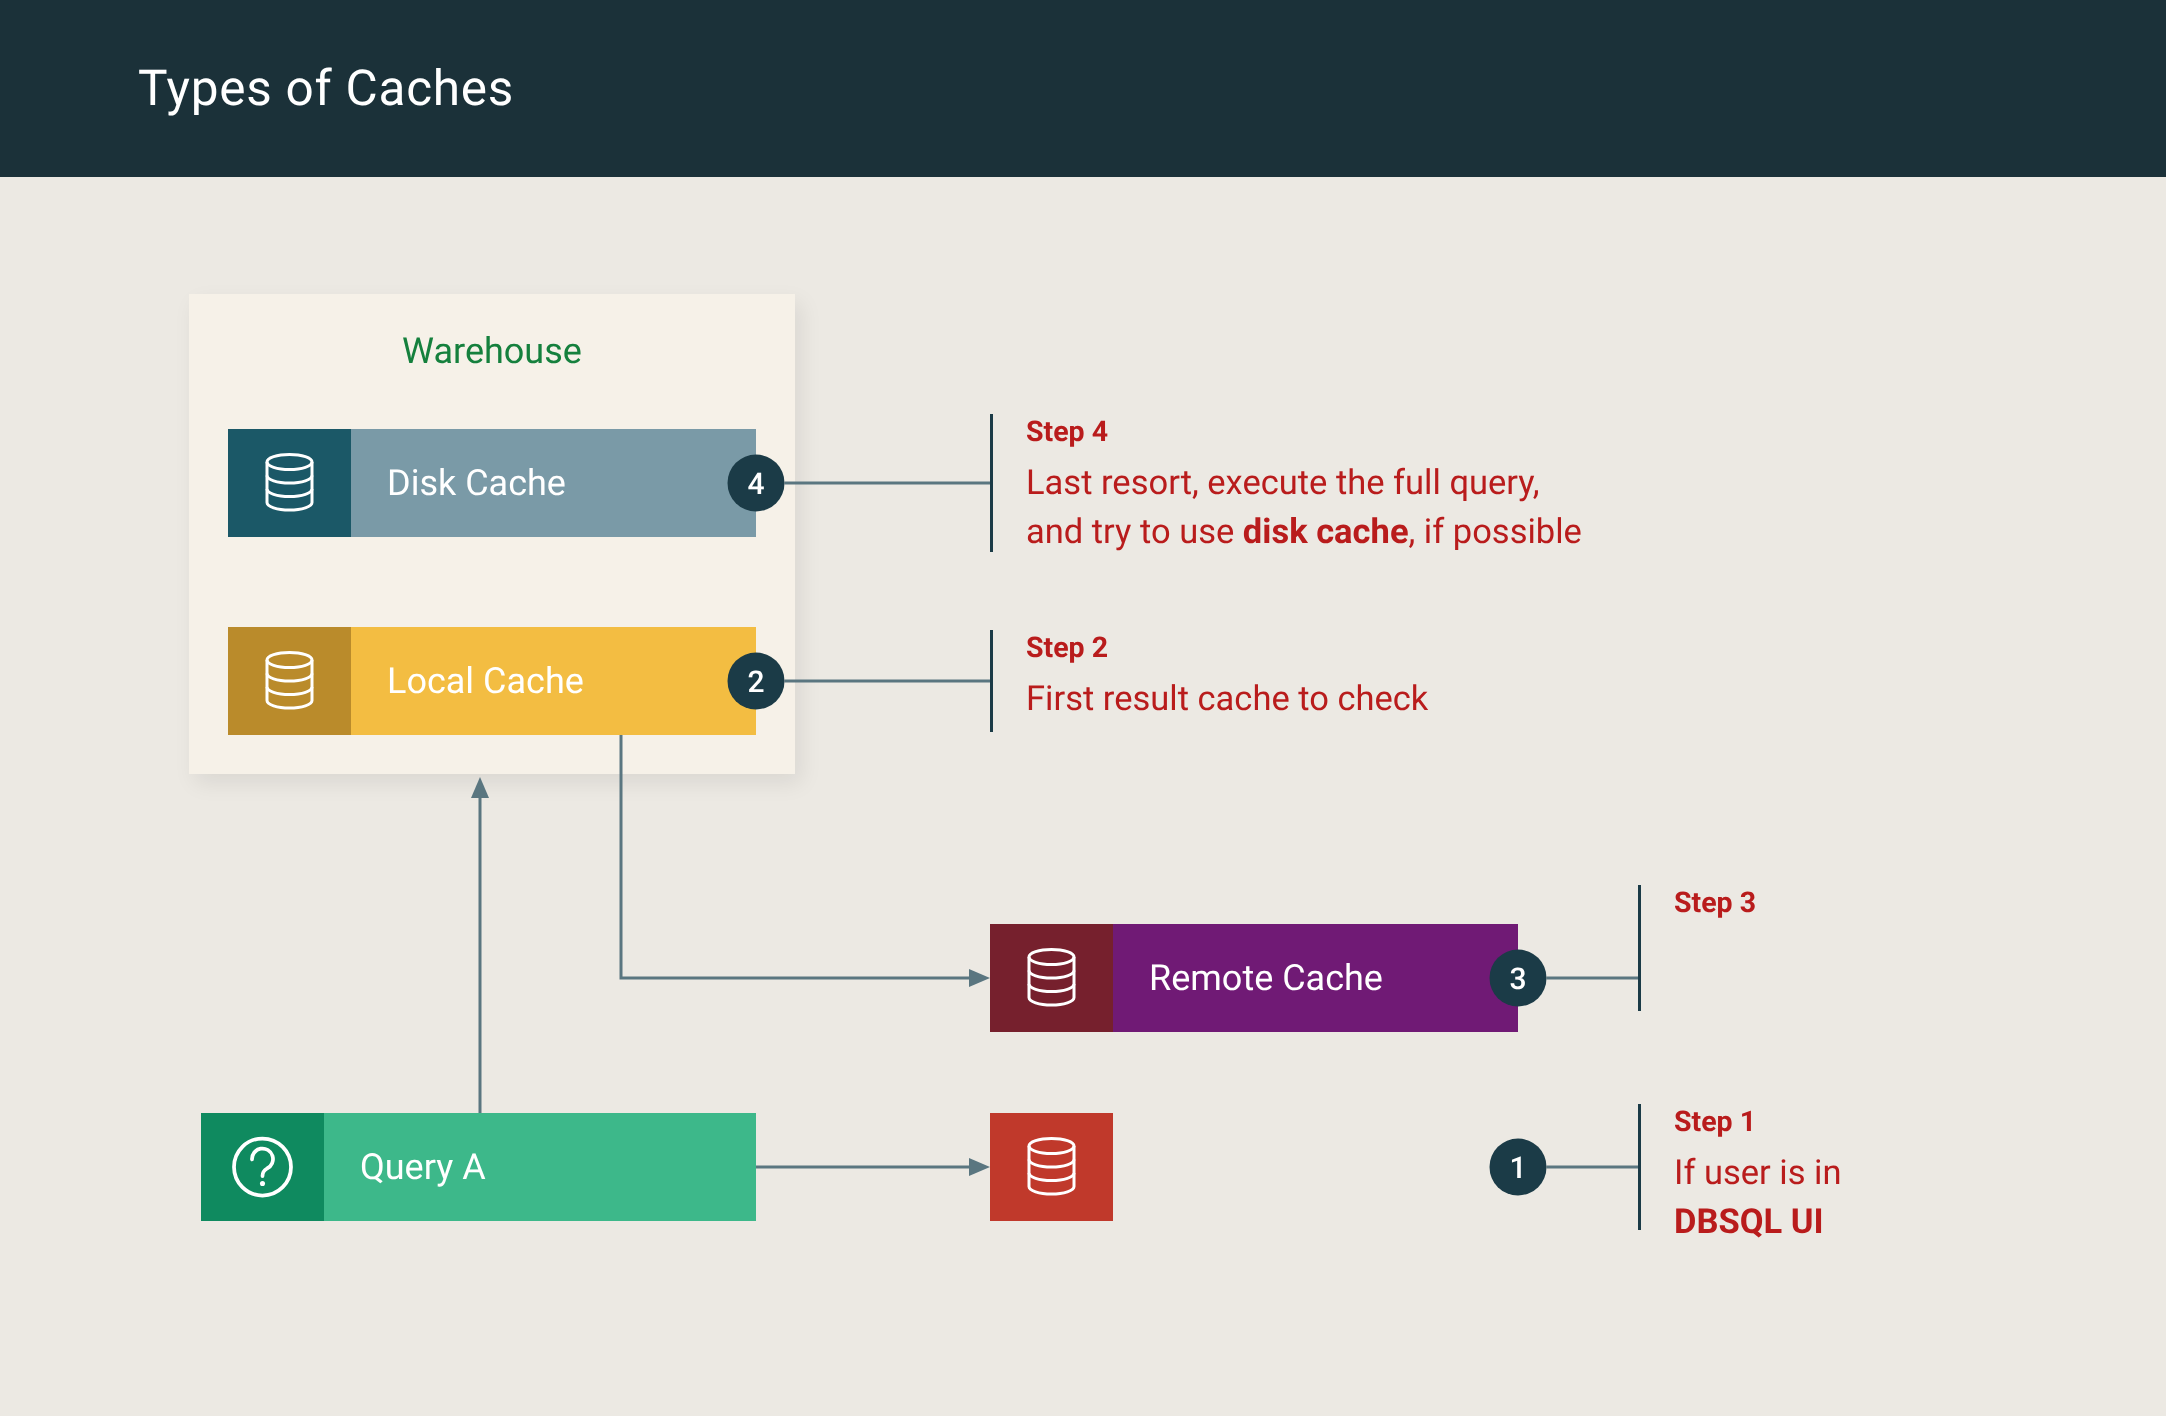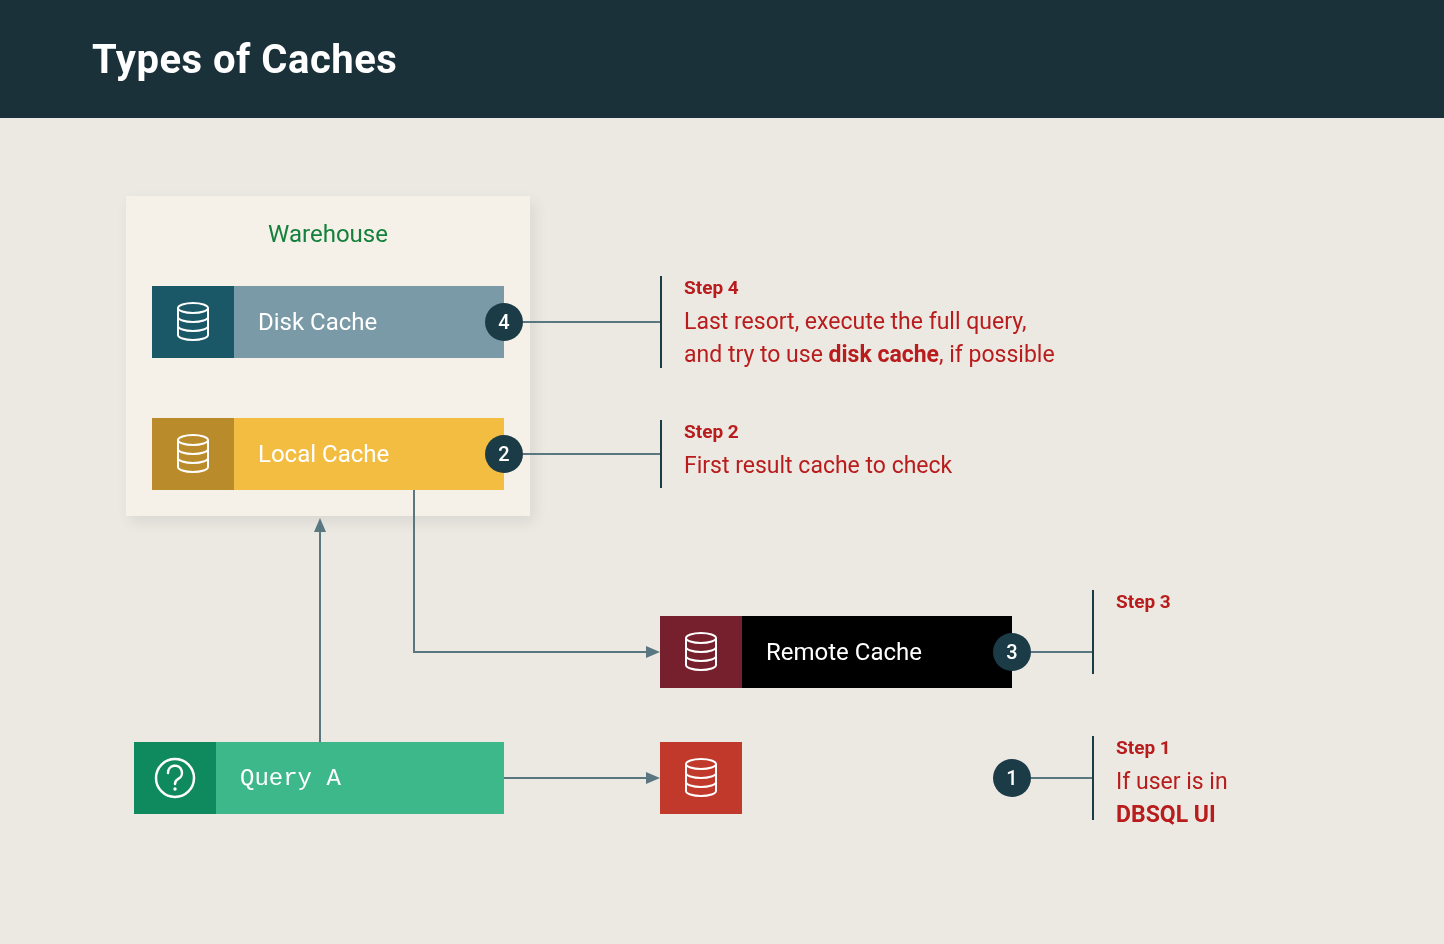--- a/index.html
+++ b/index.html
@@ -13,22 +13,22 @@
   }
   .header {
     background: #1b3139;
     height: 118px;
     display: flex;
     align-items: center;
     padding-left: 92px;
   }
   .header h1 {
     color: #ffffff;
-    font-weight: 700;
-    font-size: 40px;
+    font-weight: 400;
+    font-size: 33px;
     letter-spacing: 0.5px;
   }
   .canvas {
     position: relative;
     width: 100%;
     height: calc(100% - 118px);
   }
   
   .warehouse {
     position: absolute;
@@ -69,21 +69,21 @@
     font-weight: 400;
   }
   
   .disk .cache-icon { background: #1b5867; }
   .disk .cache-label { background: #7a9aa7; }
   
   .local .cache-icon { background: #ba8b2b; }
   .local .cache-label { background: #f3bd42; }
   
   .remote .cache-icon { background: #76202d; }
-  .remote .cache-label { background: #000000; }
+  .remote .cache-label { background: #701a75; }
   
   .ui .cache-icon { background: #c0392b; }
   .ui .cache-label { background: #ee6b52; }
   
   .query .cache-icon { background: #0f8a5f; }
   .query .cache-label { background: #3db88a; }
 
   .badge {
     position: absolute;
     width: 38px;
@@ -182,21 +182,21 @@
       <svg width="36" height="40" viewBox="0 0 36 40">
         <ellipse cx="18" cy="6" rx="15" ry="5" fill="none" stroke="#fff" stroke-width="2"></ellipse>
         <path d="M3 6 v9 a15 5 0 0 0 30 0 v-9" fill="none" stroke="#fff" stroke-width="2"></path>
         <path d="M3 15 v9 a15 5 0 0 0 30 0 v-9" fill="none" stroke="#fff" stroke-width="2"></path>
         <path d="M3 24 v9 a15 5 0 0 0 30 0 v-9" fill="none" stroke="#fff" stroke-width="2"></path>
       </svg>
     </div>
   </div>
   <div class="badge" style="left:993px; top:641px;">1</div>
 
-  <div class="cache-row query" style="left:134px; top:624px; width:370px;font-family:Liberation Mono, monospace;">
+  <div class="cache-row query" style="left:134px; top:624px; width:370px;">
     <div class="cache-icon">
       <svg width="44" height="44" viewBox="0 0 44 44">
         <circle cx="22" cy="22" r="19" fill="none" stroke="#fff" stroke-width="2.5"></circle>
         <path d="M15 17 a7 7 0 1 1 10 6 c-2 1.2 -3 2.4 -3 5" fill="none" stroke="#fff" stroke-width="2.5" stroke-linecap="round"></path>
         <circle cx="22" cy="33" r="1.7" fill="#fff"></circle>
       </svg>
     </div>
     <div class="cache-label">Query A</div>
   </div>
 

